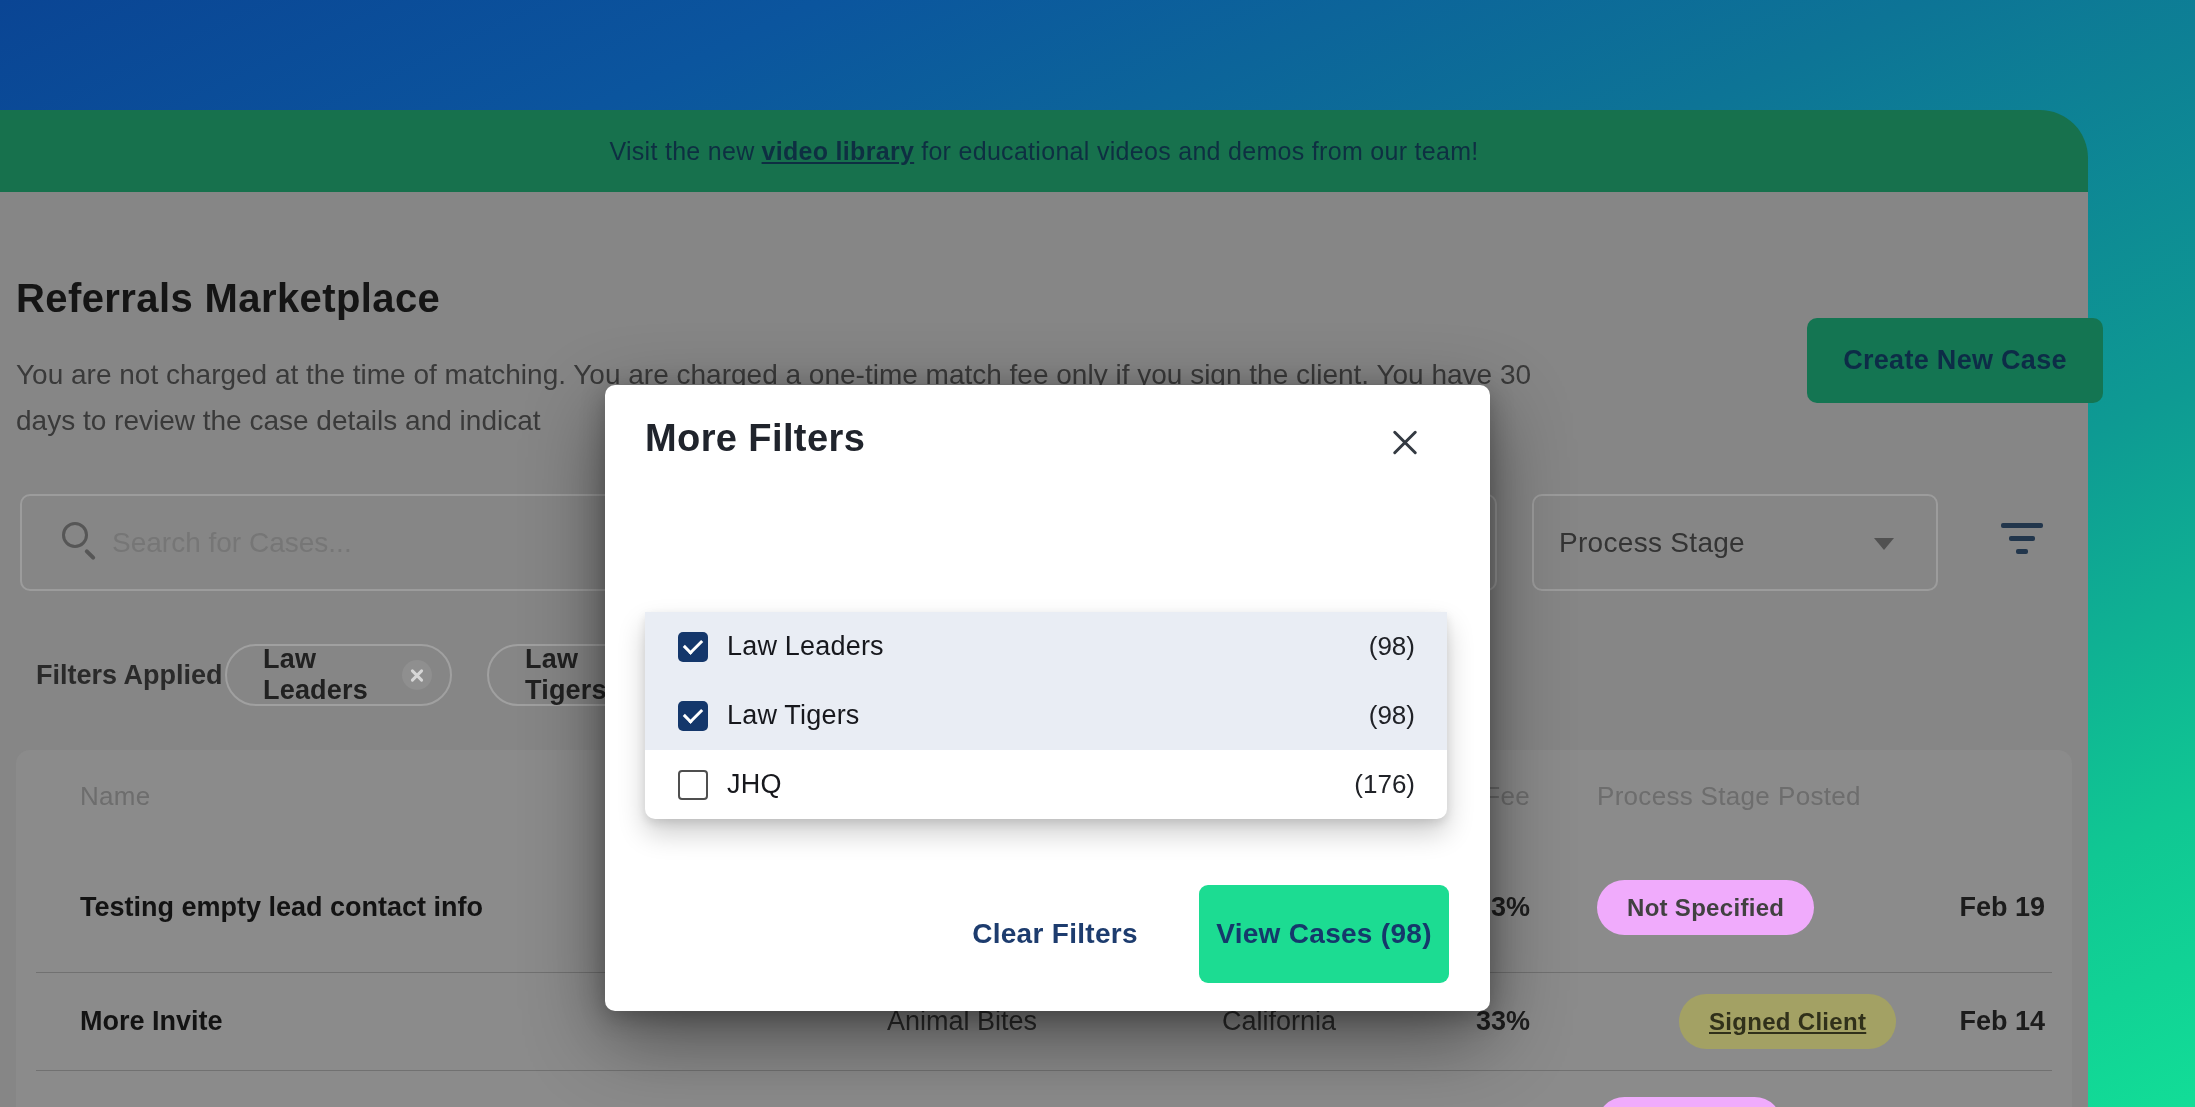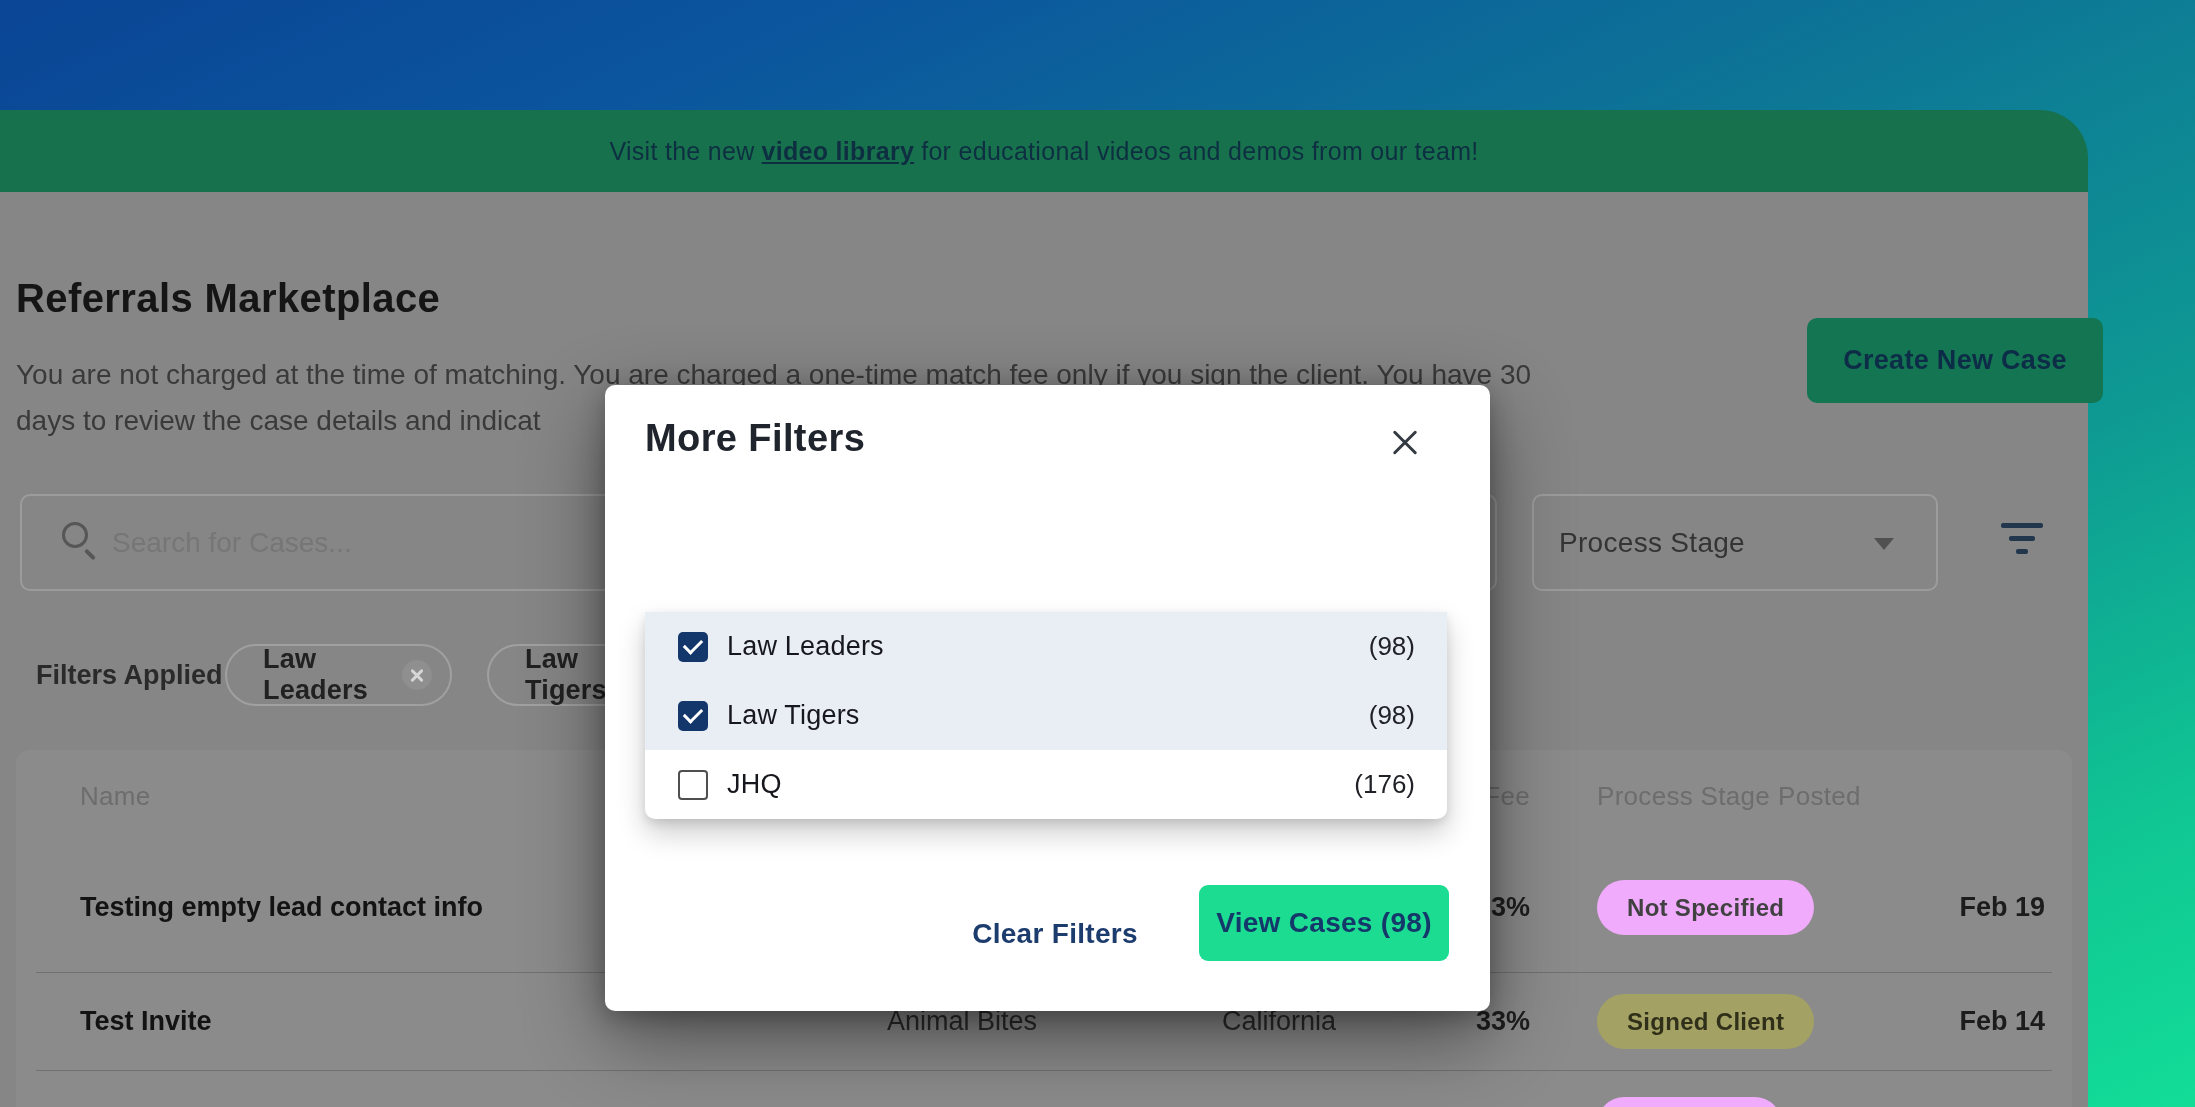--- a/index.html
+++ b/index.html
@@ -122,21 +122,21 @@
   .cb { width:30px; height:30px; border-radius:5px; flex:0 0 auto; position:relative; }
   .cb.checked { background:#14376b; }
   .cb.checked::after { content:""; position:absolute; left:6px; top:7px; width:15px; height:8px;
     border-left:3.5px solid #fff; border-bottom:3.5px solid #fff; transform:rotate(-45deg); }
   .cb.unchecked { background:#fff; border:2.5px solid #4f4f4f; border-radius:4px; }
   .opt-label { margin-left:19px; font-size:27px; color:#17181d; letter-spacing:.2px; }
   .opt-count { margin-left:auto; font-size:26px; color:#202227; }
 
   .clear-btn { left:350px; top:500px; width:200px; height:98px; line-height:98px;
     text-align:center; font-size:28px; font-weight:700; color:#1d3c6e; letter-spacing:.3px; cursor:pointer; }
-  .view-btn { left:594px; top:500px; width:250px; height:76px; background:#1cdc92;
+  .view-btn { left:594px; top:500px; width:250px; height:98px; background:#1cdc92;
     border-radius:9px; display:flex; align-items:center; justify-content:center;
     font-size:28px; font-weight:700; color:#15386b; letter-spacing:.3px; cursor:pointer; }
 </style>
 </head>
 <body>
 
 <div class="abs banner">
   <span>Visit the new</span>
   <b>video library</b>
   <span>for educational videos and demos from our team!</span>
@@ -189,25 +189,25 @@
 
 <div>
   <div class="abs td-name" style="left:80px; top:892px;">Testing empty lead contact info</div>
   <div class="abs td-fee" style="left:1300px; top:892px;">33%</div>
   <div class="abs badge badge-gray" style="left:1597px; top:880px;">Not Specified</div>
   <div class="abs td-date" style="left:1885px; top:892px;">Feb 19</div>
 </div>
 <div class="abs divider" style="top:972px;"></div>
 
 <div>
-  <div class="abs td-name" style="left:80px; top:1006px;">Test Invite</div>
+  <div class="abs td-name" style="left:80px; top:1006px;">More Invite</div>
   <div class="abs td-plain" style="left:887px; top:1006px;">Animal Bites</div>
   <div class="abs td-plain" style="left:1222px; top:1006px;">California</div>
   <div class="abs td-fee" style="left:1300px; top:1006px;">33%</div>
-  <div class="abs badge badge-khaki" style="left:1597px; top:994px;">Signed Client</div>
+  <div class="abs badge badge-khaki" style="left:1679px; top:994px;text-decoration:underline;">Signed Client</div>
   <div class="abs td-date" style="left:1885px; top:1006px;">Feb 14</div>
 </div>
 <div class="abs divider" style="top:1070px;"></div>
 
 <div>
   <div class="abs badge badge-gray" style="left:1597px; top:1097px; width:185px;"></div>
 </div>
 
 <div class="abs modal">
   <div class="abs modal-title">More Filters</div>

